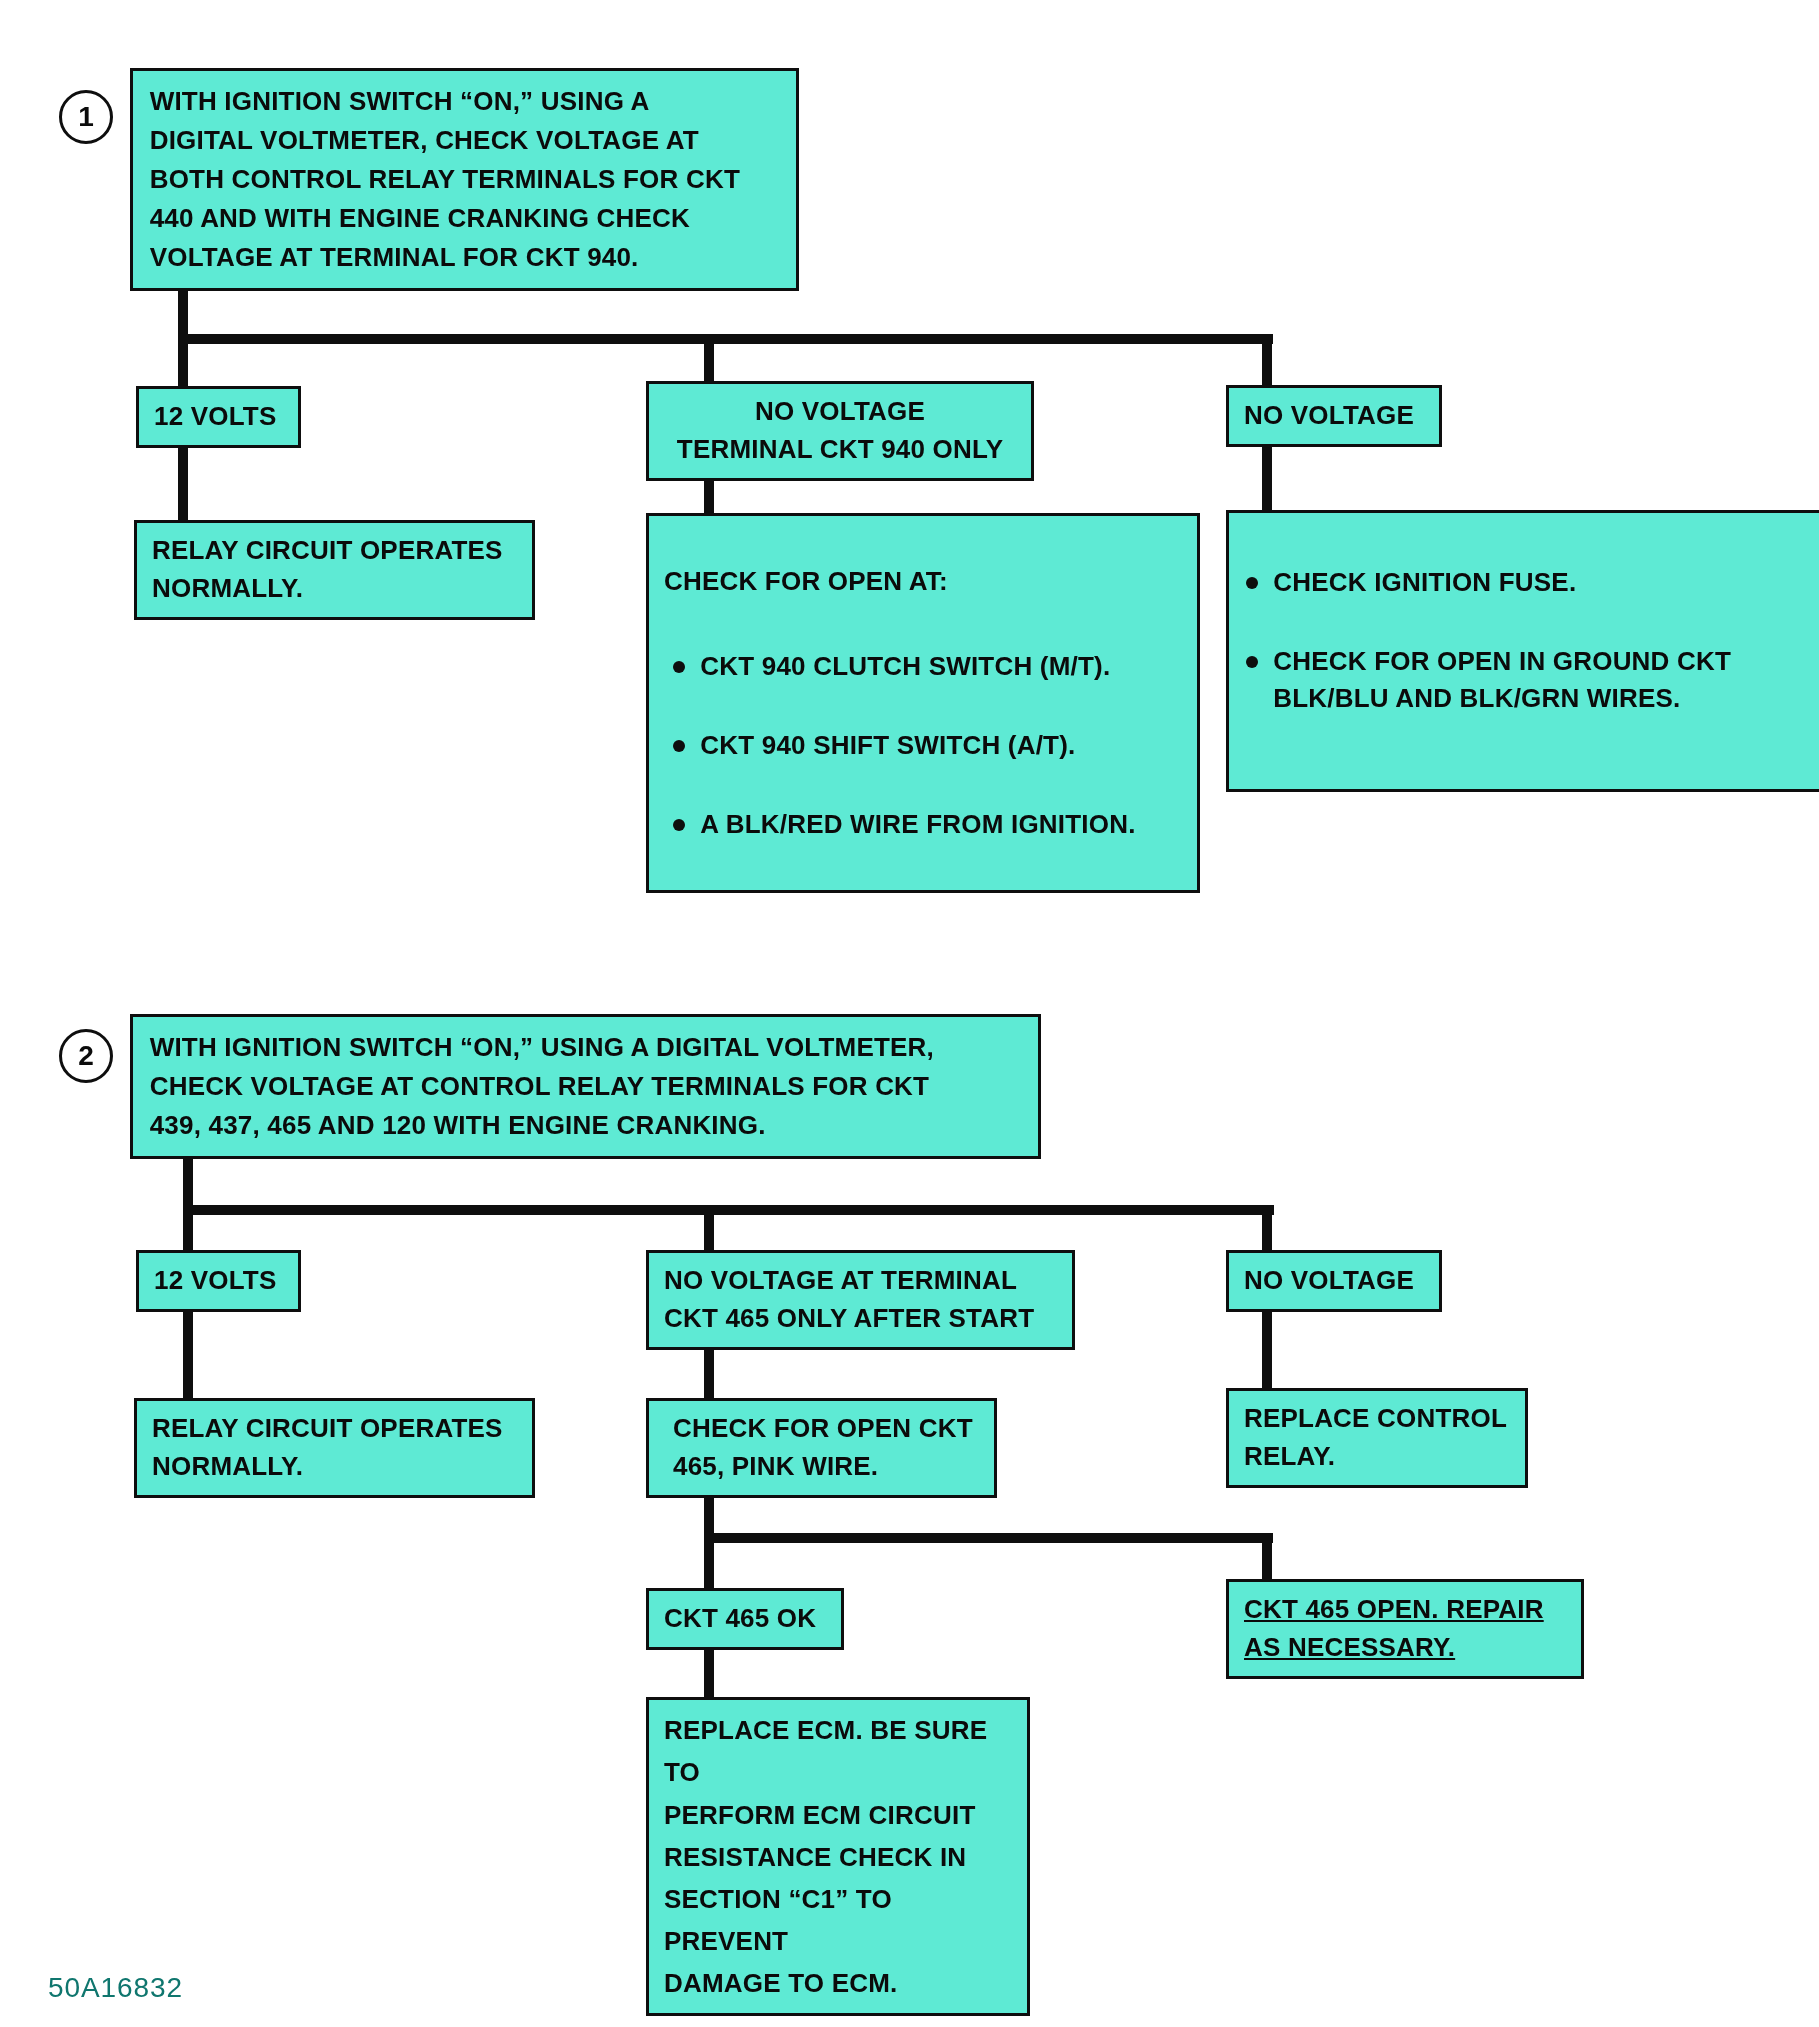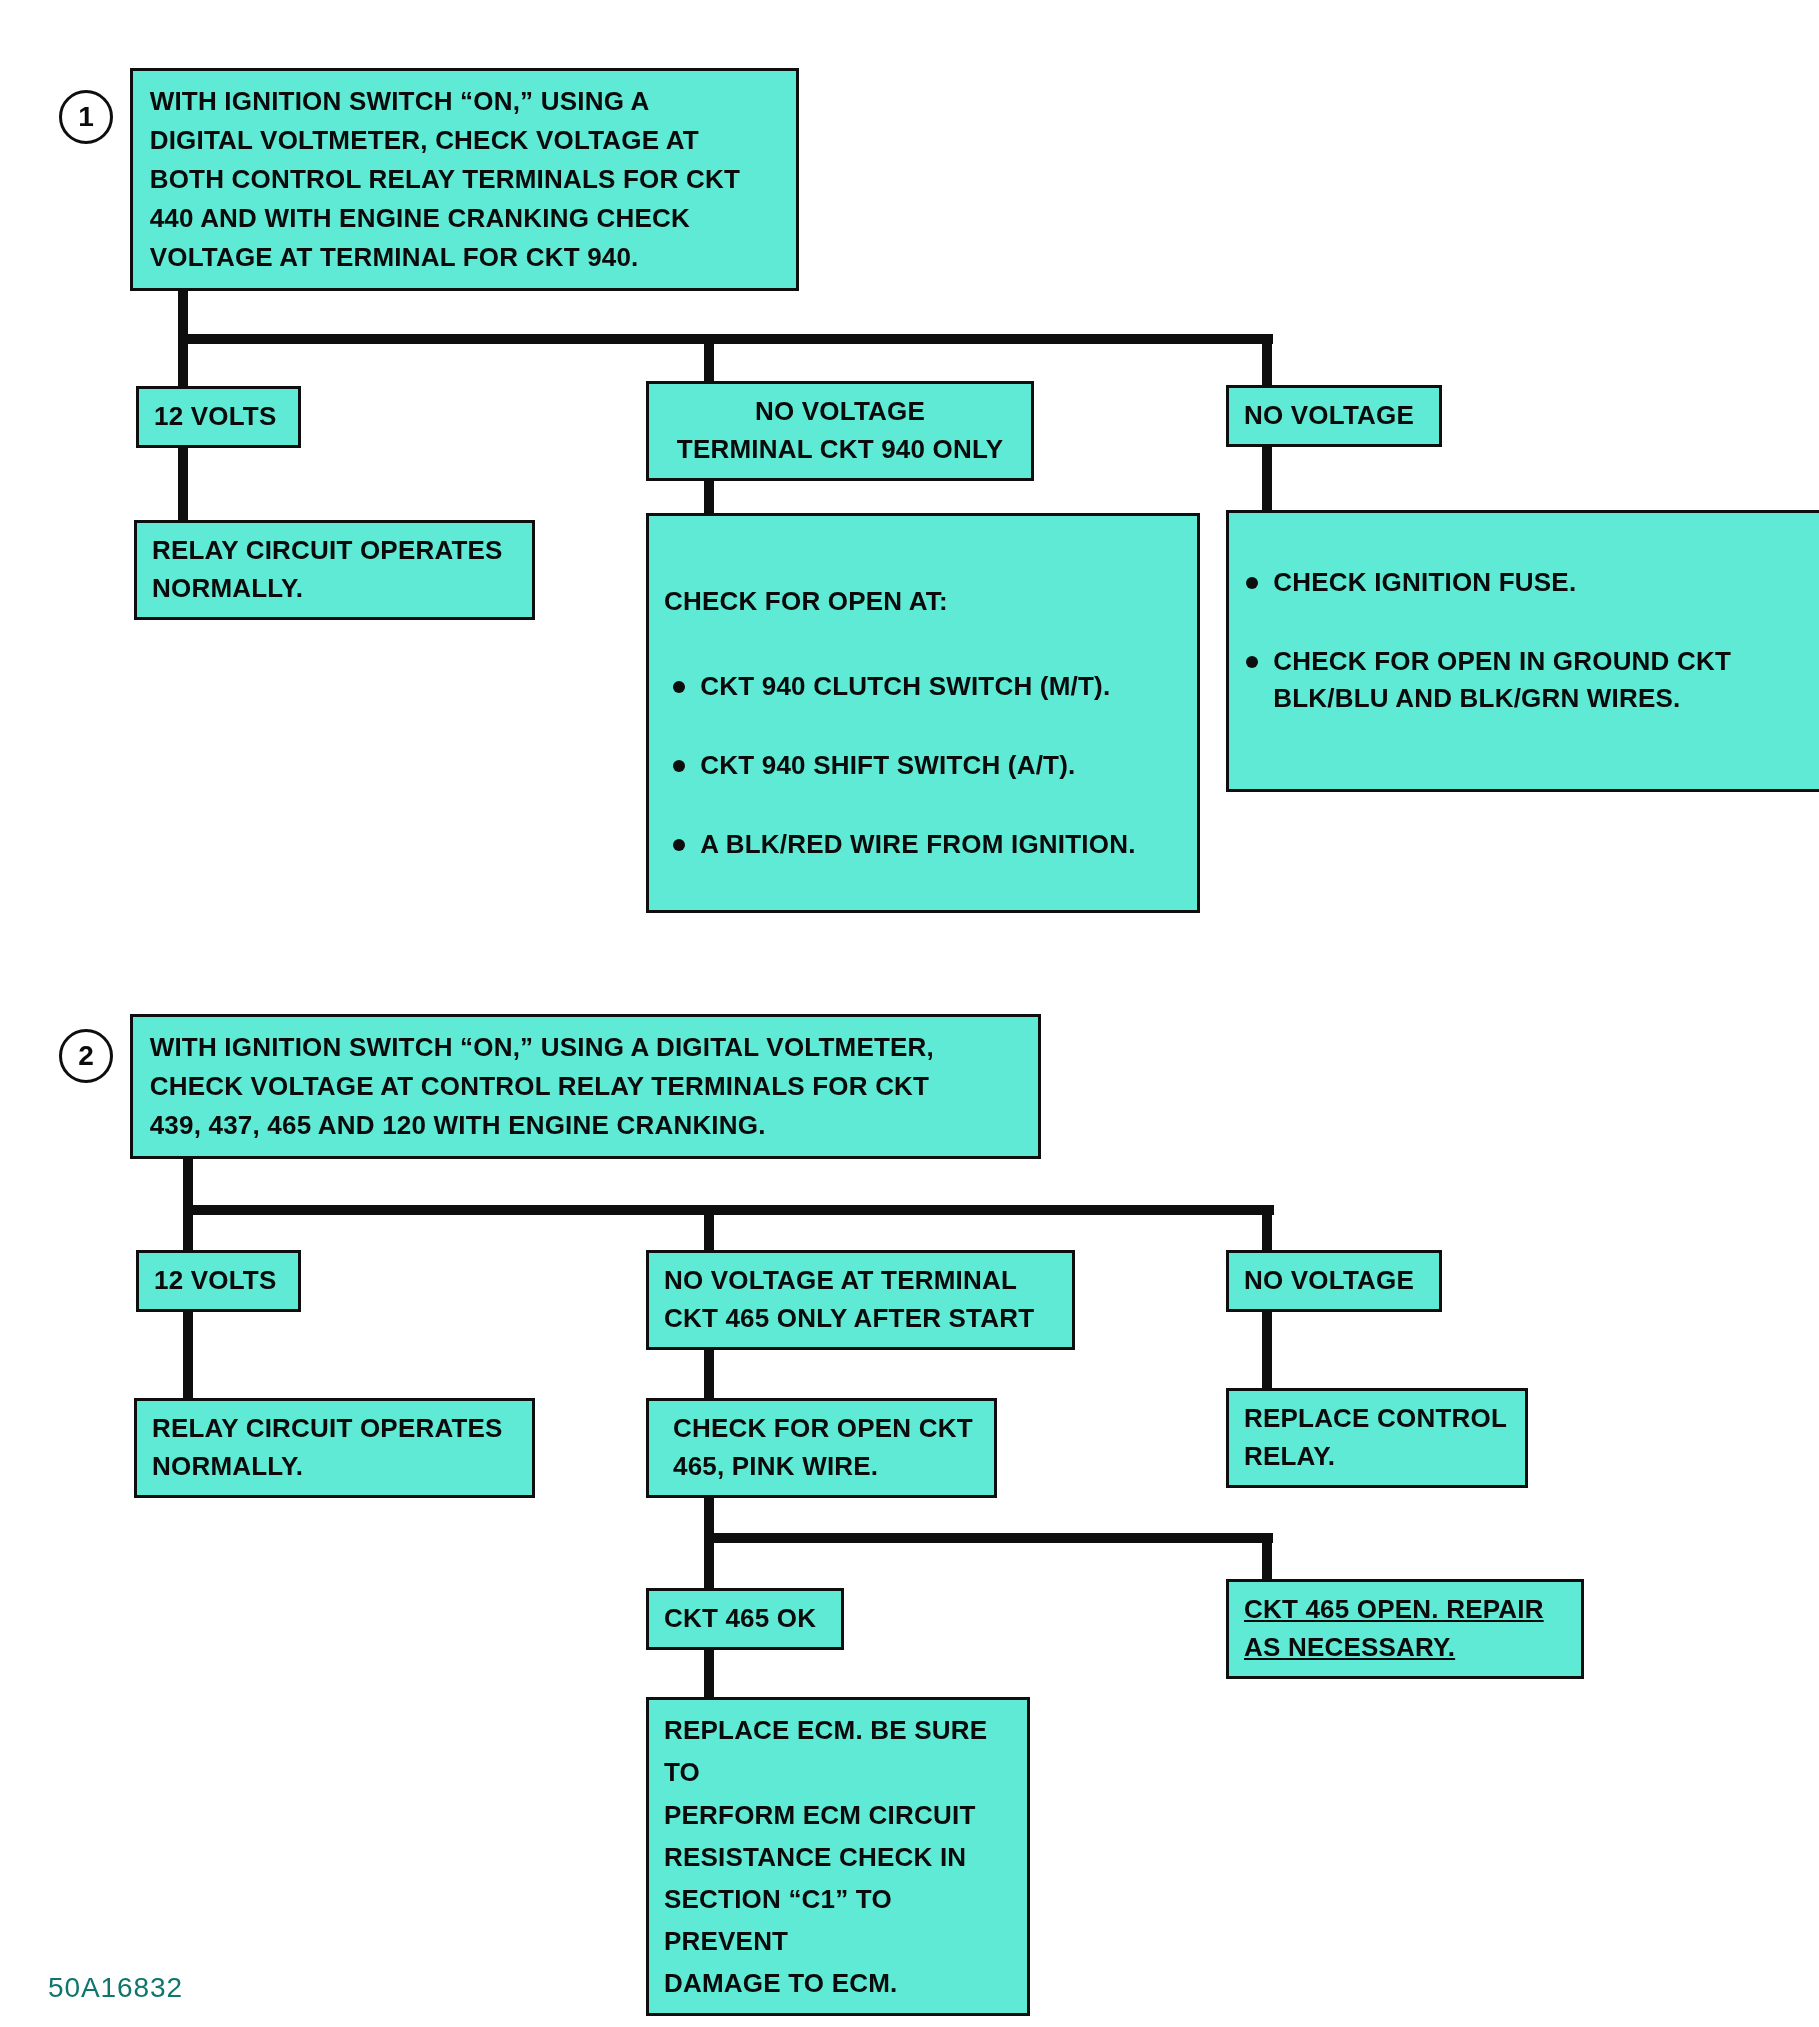--- a/index.html
+++ b/index.html
@@ -22,21 +22,21 @@
     font-size: 26px;
     line-height: 1.45;
     padding: 9.3px 15px;
     white-space: pre-line;
     letter-spacing: 0.2px;
     box-sizing: border-box;
   }
   .main-box { line-height: 1.5; padding: 11px 16.7px; }
   .centered { text-align: center; }
   .ecm-box { line-height: 1.62; }
-  .heading { margin-bottom: 5.6px; margin-top: 20px; }
+  .heading { margin-bottom: 5.6px; }
   .bullet-row { display: flex; align-items: flex-start; margin-top: 3.7px; }
   .dot {
     flex: 0 0 auto;
     width: 12px; height: 12px;
     border-radius: 50%;
     background: #0e0e0e;
     margin: 13px 15px 0 9.3px;
   }
   .bullet-text { white-space: pre-line; }
   .step-circle {

